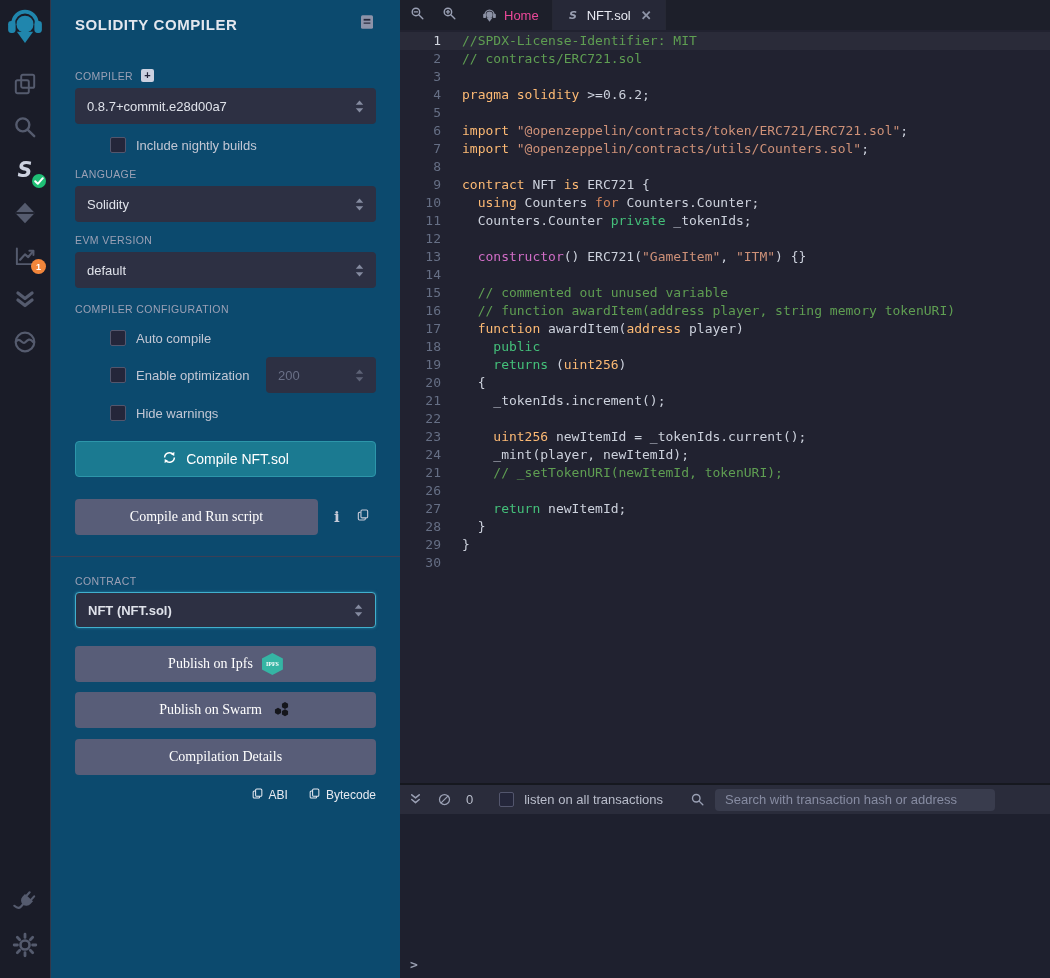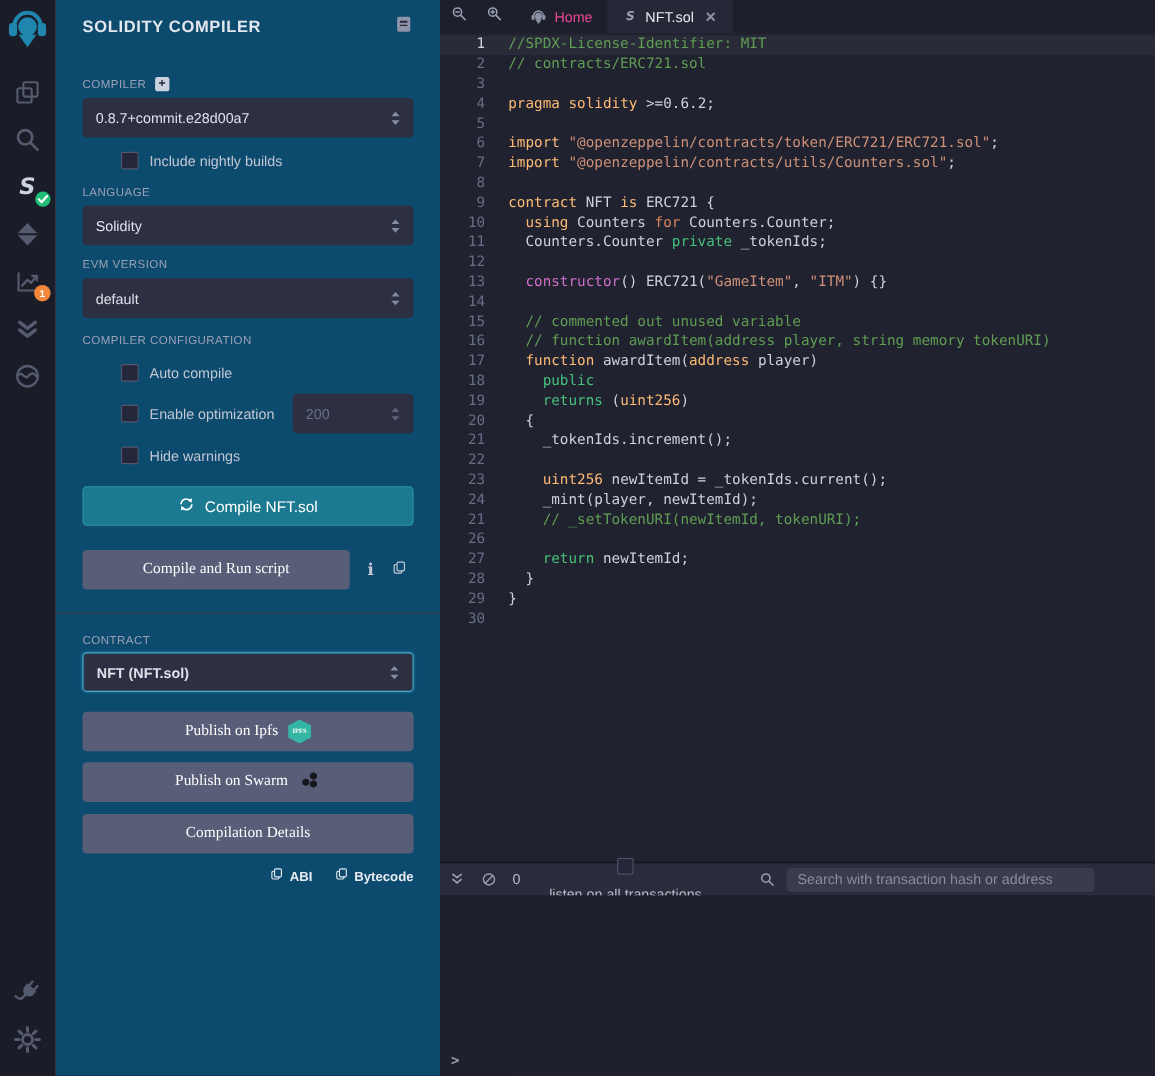--- a/index.html
+++ b/index.html
@@ -56,21 +56,21 @@
   .run-row .btn-secondary { width:243px; }
   .info-i { font-family:"DejaVu Serif", serif; font-weight:bold; font-size:15px; color:#c6cad8; cursor:pointer; }
   .copy-ic svg { width:14px; height:14px; color:#c6cad8; }
   .panel-hr { border:none; border-top:1px solid #3c3f55; margin:21px -24px 0 -24px; }
   .block-btn { width:100%; }
   .ipfs-badge { width:21px; height:22px; background:#35b5a4; color:#fff; font-size:6px; font-weight:bold;
                 display:inline-flex; align-items:center; justify-content:center;
                 clip-path:polygon(50% 0,100% 25%,100% 75%,50% 100%,0 75%,0 25%); }
   .swarm-ic svg { width:21px; height:21px; }
   .abi-row { margin-top:12px; display:flex; justify-content:flex-end; gap:20px; }
-  .abi-item { display:flex; align-items:flex-end; gap:5px; font-size:12px; font-weight:bold;
+  .abi-item { display:flex; align-items:center; gap:5px; font-size:12px; font-weight:normal;
               color:#e8eaf1; cursor:pointer; }
   .abi-item svg { width:13px; height:13px; color:#e8eaf1; }
 
   
   .main { flex:1; display:flex; flex-direction:column; min-width:0; }
   .tabbar { height:30px; background:#1d1f2a; display:flex; align-items:stretch; flex-shrink:0; }
   .zoom-ctrls { display:flex; align-items:center; gap:17px; padding:0 12px 0 10px; color:#9aa0b4; }
   .zoom-ctrls svg { width:15px; height:15px; cursor:pointer; }
   .tab { display:flex; align-items:center; gap:7px; padding:0 13px; font-size:13px;
          color:#ec4899; border-right:1px solid #262834; cursor:pointer; }
@@ -86,21 +86,21 @@
   .ln { width:62px; flex-shrink:0; text-align:right; padding-right:21px; color:#666f85; user-select:none; }
   .code-line.active .ln { color:#d2d6e0; }
   .tk-c{color:#5f9e52} .tk-k{color:#fdba74} .tk-s{color:#ce9178} .tk-g{color:#44c07a}
   .tk-m{color:#d16dc6} .tk-o{color:#d6865c} .tk-d{color:#ccd1dc}
 
   .term-toolbar { height:31px; background:#2a2c3b; border-top:2px solid #16181f;
                   display:flex; align-items:center; padding:0 8px; flex-shrink:0; color:#9aa0b4; }
   .term-toolbar svg { width:15px; height:15px; }
   .tt-ic { display:flex; align-items:center; cursor:pointer; }
   .tt-count { font-size:13px; color:#b9bdcb; margin-left:14px; }
-  .tt-chk { margin-left:26px;flex-direction:column; }
+  .tt-chk { margin-left:26px; }
   .tt-chk .cb { width:15px; height:15px; }
   .tt-search-ic { margin-left:auto; }
   .term-input { width:280px; height:22px; margin-left:10px; margin-right:47px; background:#393c4d;
                 border:none; border-radius:4px; padding:0 10px; font-family:inherit; font-size:13px;
                 color:#d3d6e0; }
   .term-input::placeholder { color:#878ca2; }
   .term-body { flex:1; background:#1e202e; position:relative; font-family:"DejaVu Sans Mono", monospace; }
   .term-prompt { position:absolute; left:10px; bottom:6px; font-size:13px; font-weight:bold; color:#9aa0b2; }
 </style>
 </head>

